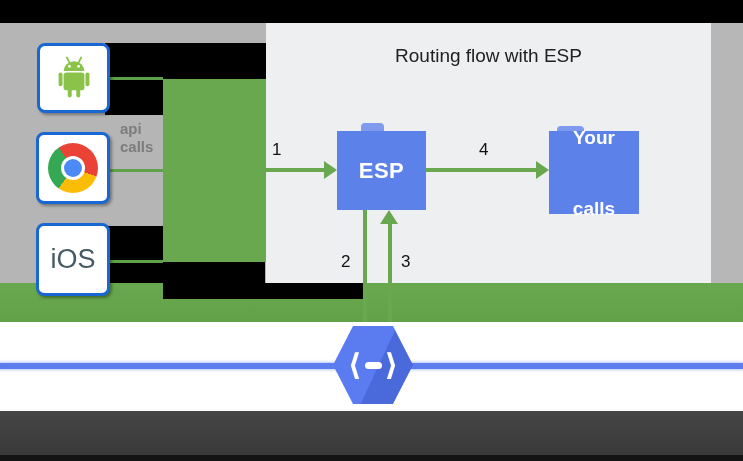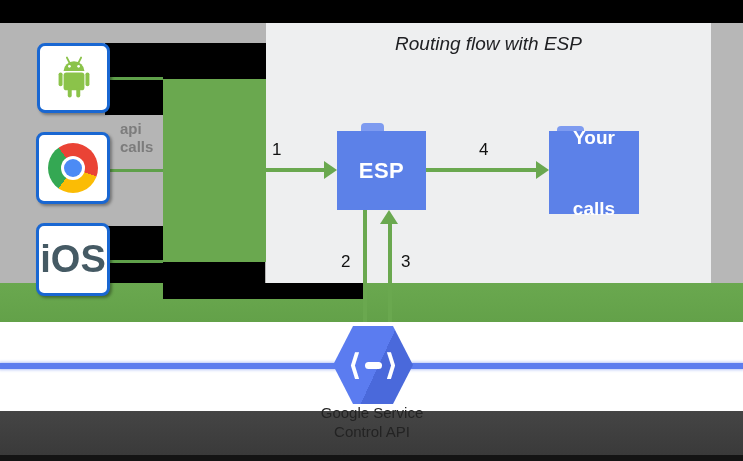--- a/index.html
+++ b/index.html
@@ -21,22 +21,22 @@
 
   .api-note{left:120px;top:120px;width:60px;color:#7c7c7c;font-size:15px;
     font-weight:bold;line-height:18px;filter:blur(.6px);}
 
   .green-vband{left:163px;top:79px;width:103px;height:183px;background:var(--green);}
   .green-hband{left:0;top:283px;width:743px;height:39px;
     background:linear-gradient(var(--green),#63a149);}
 
   
   .panel{left:266px;top:23px;width:445px;height:260px;background:#EEEFF0;}
-  .panel-title{position:absolute;left:0;top:10px;width:100%;text-align:center;
-    font-size:19px;color:#202124;font-style:italic;}
+  .panel-title{position:absolute;left:0;top:22px;width:100%;text-align:center;
+    font-size:19px;color:#202124;}
   .container-box{position:absolute;background:#fff;}
   .esp-container{left:31px;top:70px;width:163px;height:137px;}
   .your-container{left:246px;top:65px;width:165px;height:145px;}
   .container-title{margin-top:9px;text-align:center;font-size:16px;color:#212121;}
   .notch{position:absolute;background:#7E9BF0;border-radius:4px 4px 0 0;}
   .esp-notch{left:95px;top:100px;width:23px;height:10px;}
   .code-notch{left:291px;top:103px;width:27px;height:7px;}
   .blue-box{position:absolute;background:var(--blue-box);display:flex;flex-direction:column;
     align-items:center;justify-content:center;color:#fff;font-weight:bold;}
   .esp-box{left:71px;top:108px;width:89px;height:79px;font-size:22px;letter-spacing:.5px;}
@@ -58,21 +58,21 @@
   .num{font-size:17px;color:#111;}
   .n1{left:272px;top:140px;} .n2{left:341px;top:252px;}
   .n3{left:401px;top:252px;} .n4{left:479px;top:140px;}
 
   
   .client{background:#fff;border:3px solid var(--client-border);border-radius:8px;
     box-shadow:2px 2px 3px rgba(0,0,0,.35);display:flex;align-items:center;justify-content:center;}
   .android-box{left:37px;top:43px;width:67px;height:64px;}
   .chrome-box{left:36px;top:132px;width:68px;height:66px;}
   .ios-box{left:36px;top:223px;width:68px;height:67px;}
-  .ios-text{font-size:38px;font-weight:bold;color:#455A64;}
+  .ios-text{font-size:27px;font-weight:normal;color:#455A64;}
   .conn{background:#5FA04A;height:3px;}
   .conn-a{left:107px;top:77px;width:56px;}
   .conn-c{left:107px;top:169px;width:56px;}
   .conn-i{left:107px;top:260px;width:56px;}
 
   .chrome-icon{width:50px;height:50px;border-radius:50%;position:relative;
     background:conic-gradient(from 0deg,#EA4335 0 110deg,#FBBC05 110deg 215deg,
       #34A853 215deg 325deg,#EA4335 325deg 360deg);}
   .chrome-icon .ring{position:absolute;left:50%;top:50%;width:24px;height:24px;margin:-12px 0 0 -12px;
     background:#fff;border-radius:50%;}
@@ -171,24 +171,20 @@
     </div>
   </div>
 
   <div class="abs client ios-box">
     <span class="ios-text">iOS</span>
   </div>
 
   <div class="abs blue-line"></div>
   <div class="abs dark-band"></div>
   <div class="abs black-bottom"></div>
-  <div class="abs service-text">
-    <div>Google Service</div>
-    <div>Control API</div>
-  </div>
   <div class="abs hexagon">
     <div class="hex-glyph">
       <span class="chev">⟨</span>
       <span class="bar"></span>
       <span class="chev">⟩</span>
     </div>
   </div>
 
 </div>
 

